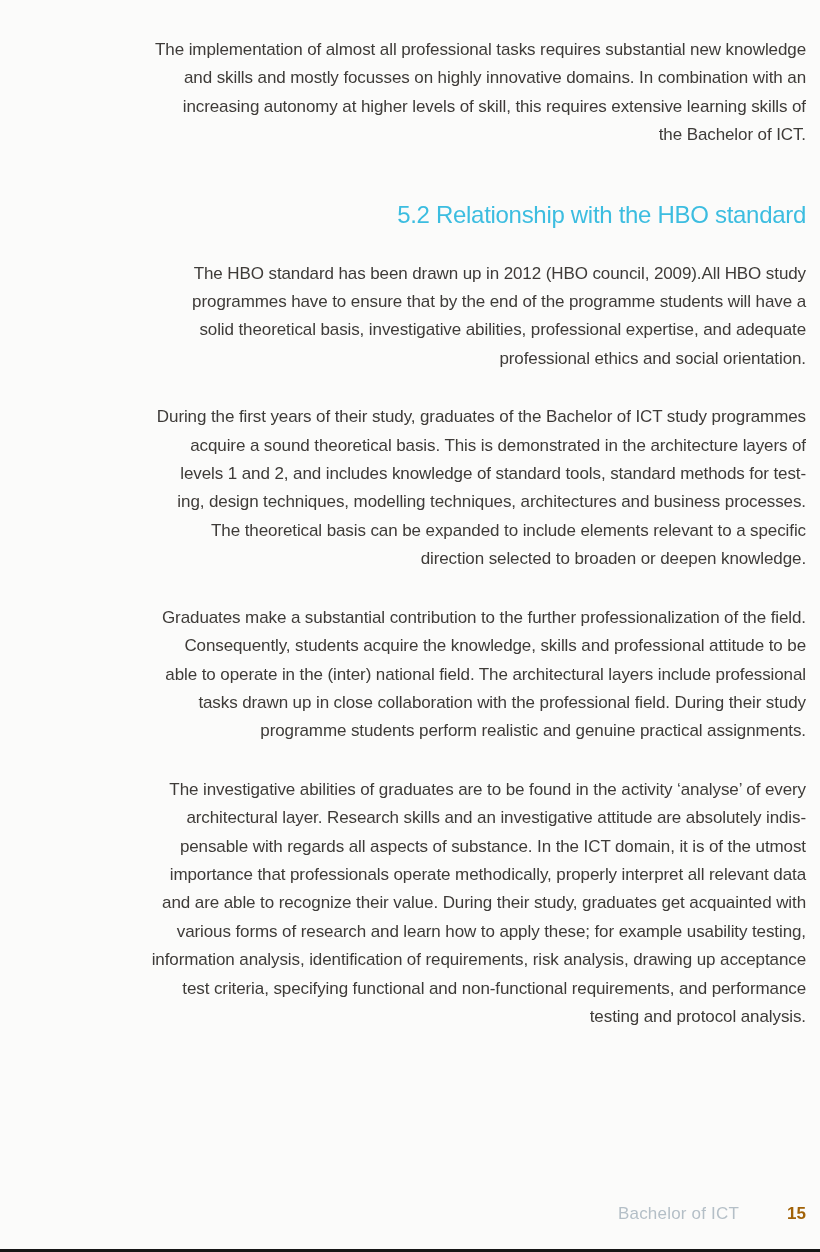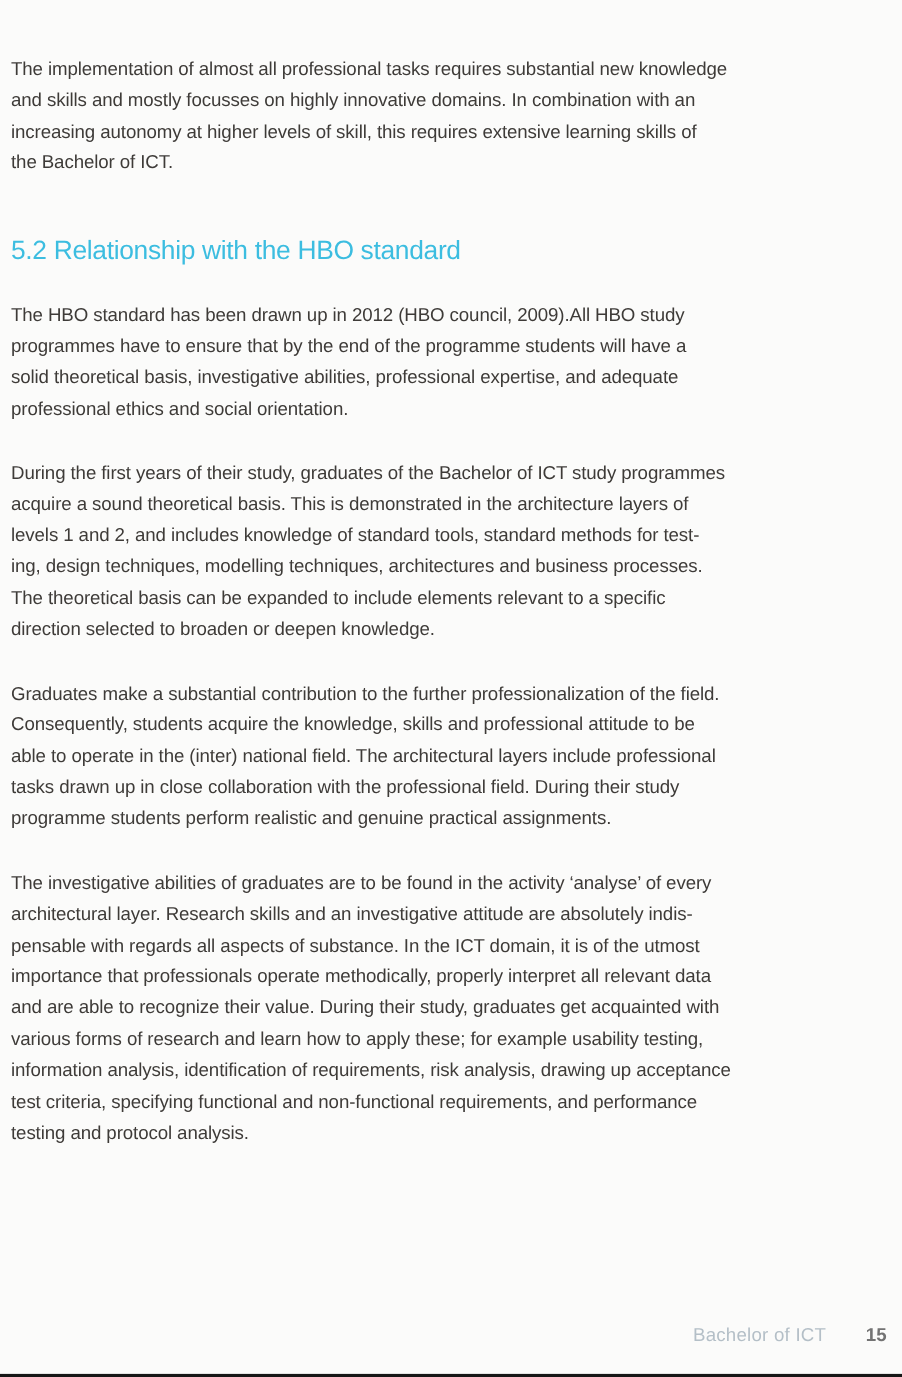--- a/index.html
+++ b/index.html
@@ -10,22 +10,23 @@
     position: relative;
     width: 820px;
     height: 1252px;
     background: #fbfbfa;
     overflow: hidden;
     font-family: "Liberation Sans", "DejaVu Sans", sans-serif;
   }
   .content {
     position: absolute;
     left: 10px;
-    top: 49px;
+    top: 36px;
     width: 796px;
+    text-align: right;
   }
   .body-para {
     margin: 0 0 30px 0;
     font-size: 17px;
     line-height: 28.4px;
     font-weight: 400;
     color: #3e3b38;
     letter-spacing: -0.1px;
     white-space: pre;
   }
@@ -36,31 +37,31 @@
     font-weight: 400;
     letter-spacing: -0.3px;
     color: #3cbde0;
   }
   .page-footer {
     position: absolute;
     top: 1203px;
     right: 14px;
     display: flex;
     align-items: baseline;
-    gap: 36px;
+    gap: 48px;
     font-size: 17px;
     line-height: 22px;
   }
   .footer-title {
     color: #b4bfc7;
     font-weight: 400;
     letter-spacing: 0.2px;
   }
   .footer-page-number {
-    color: #737373;
+    color: #a16207;
     font-weight: 700;
   }
   .bottom-edge-bar {
     position: absolute;
     left: 0;
     bottom: 0;
     width: 100%;
     height: 3px;
     background: #161616;
   }

